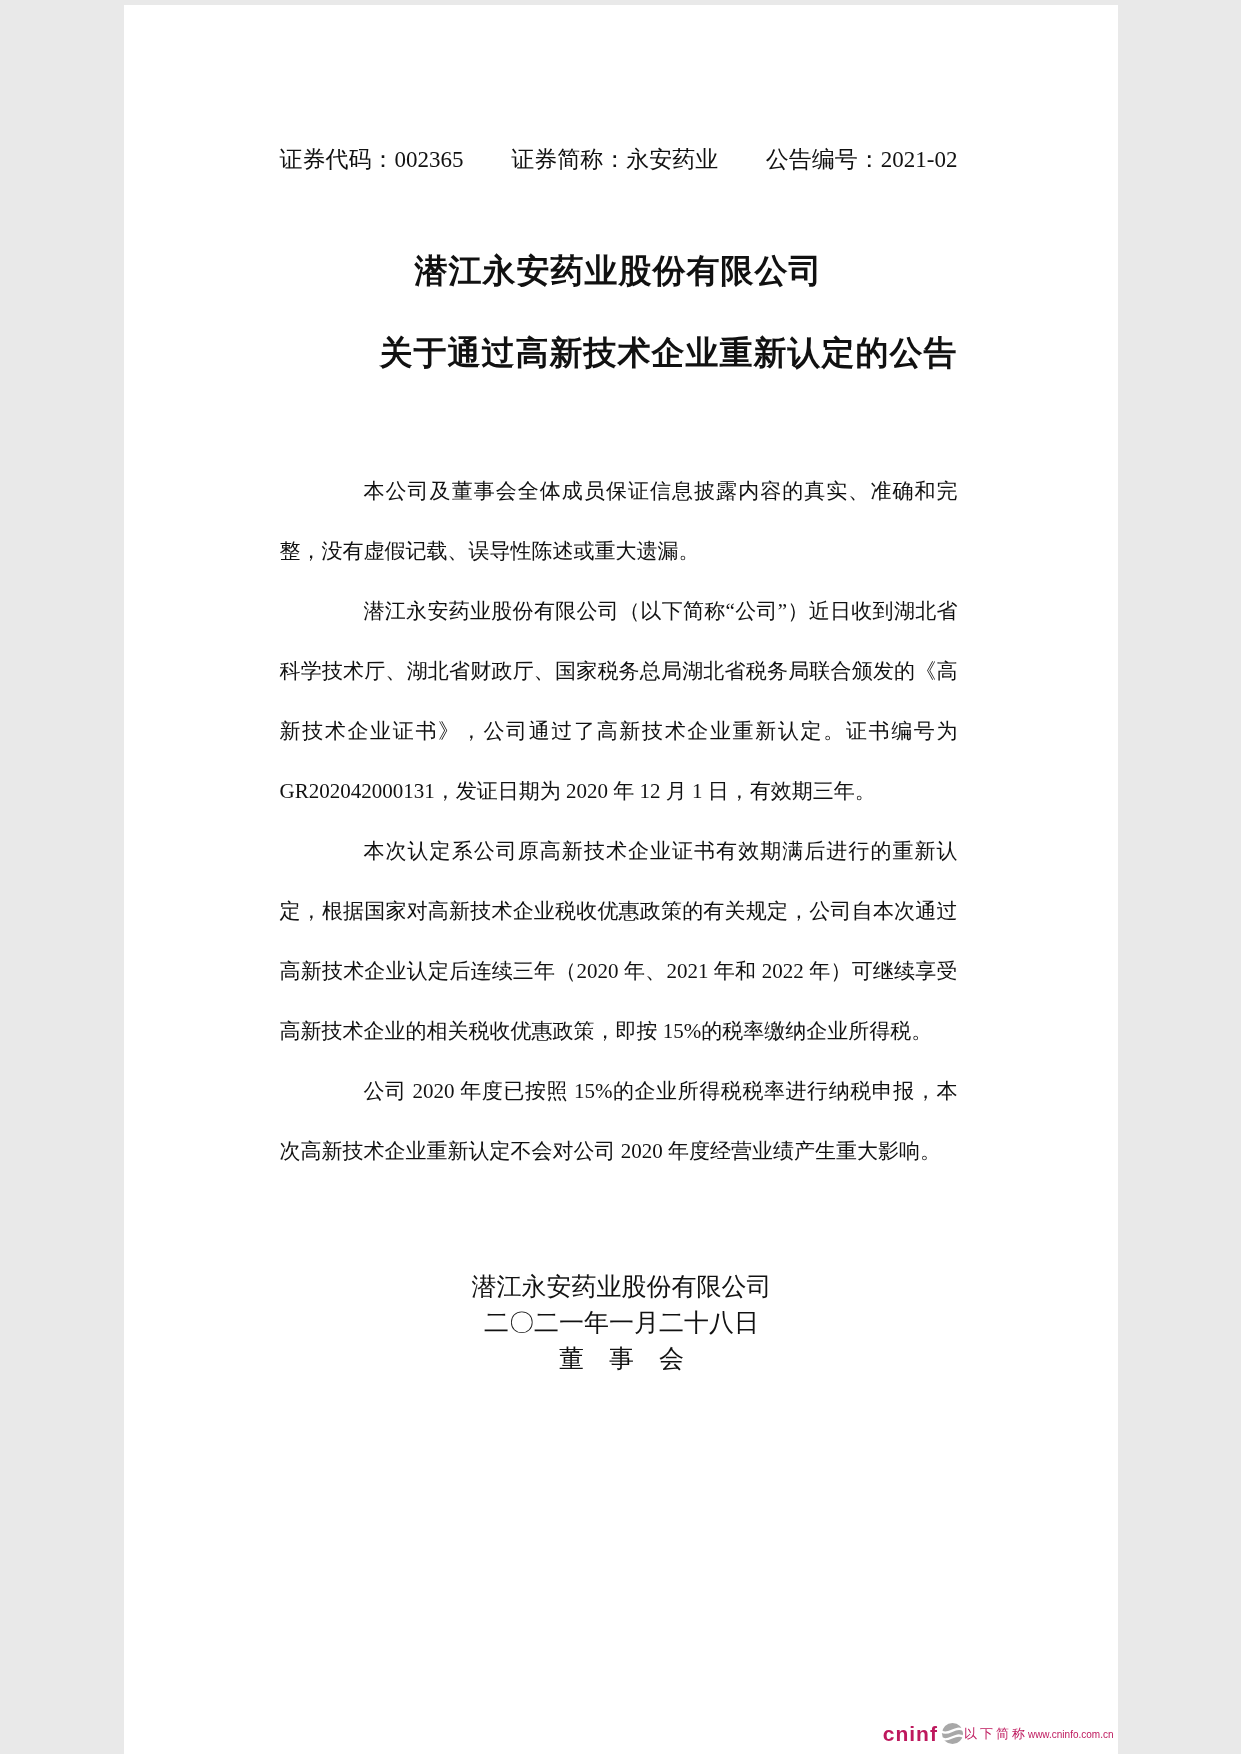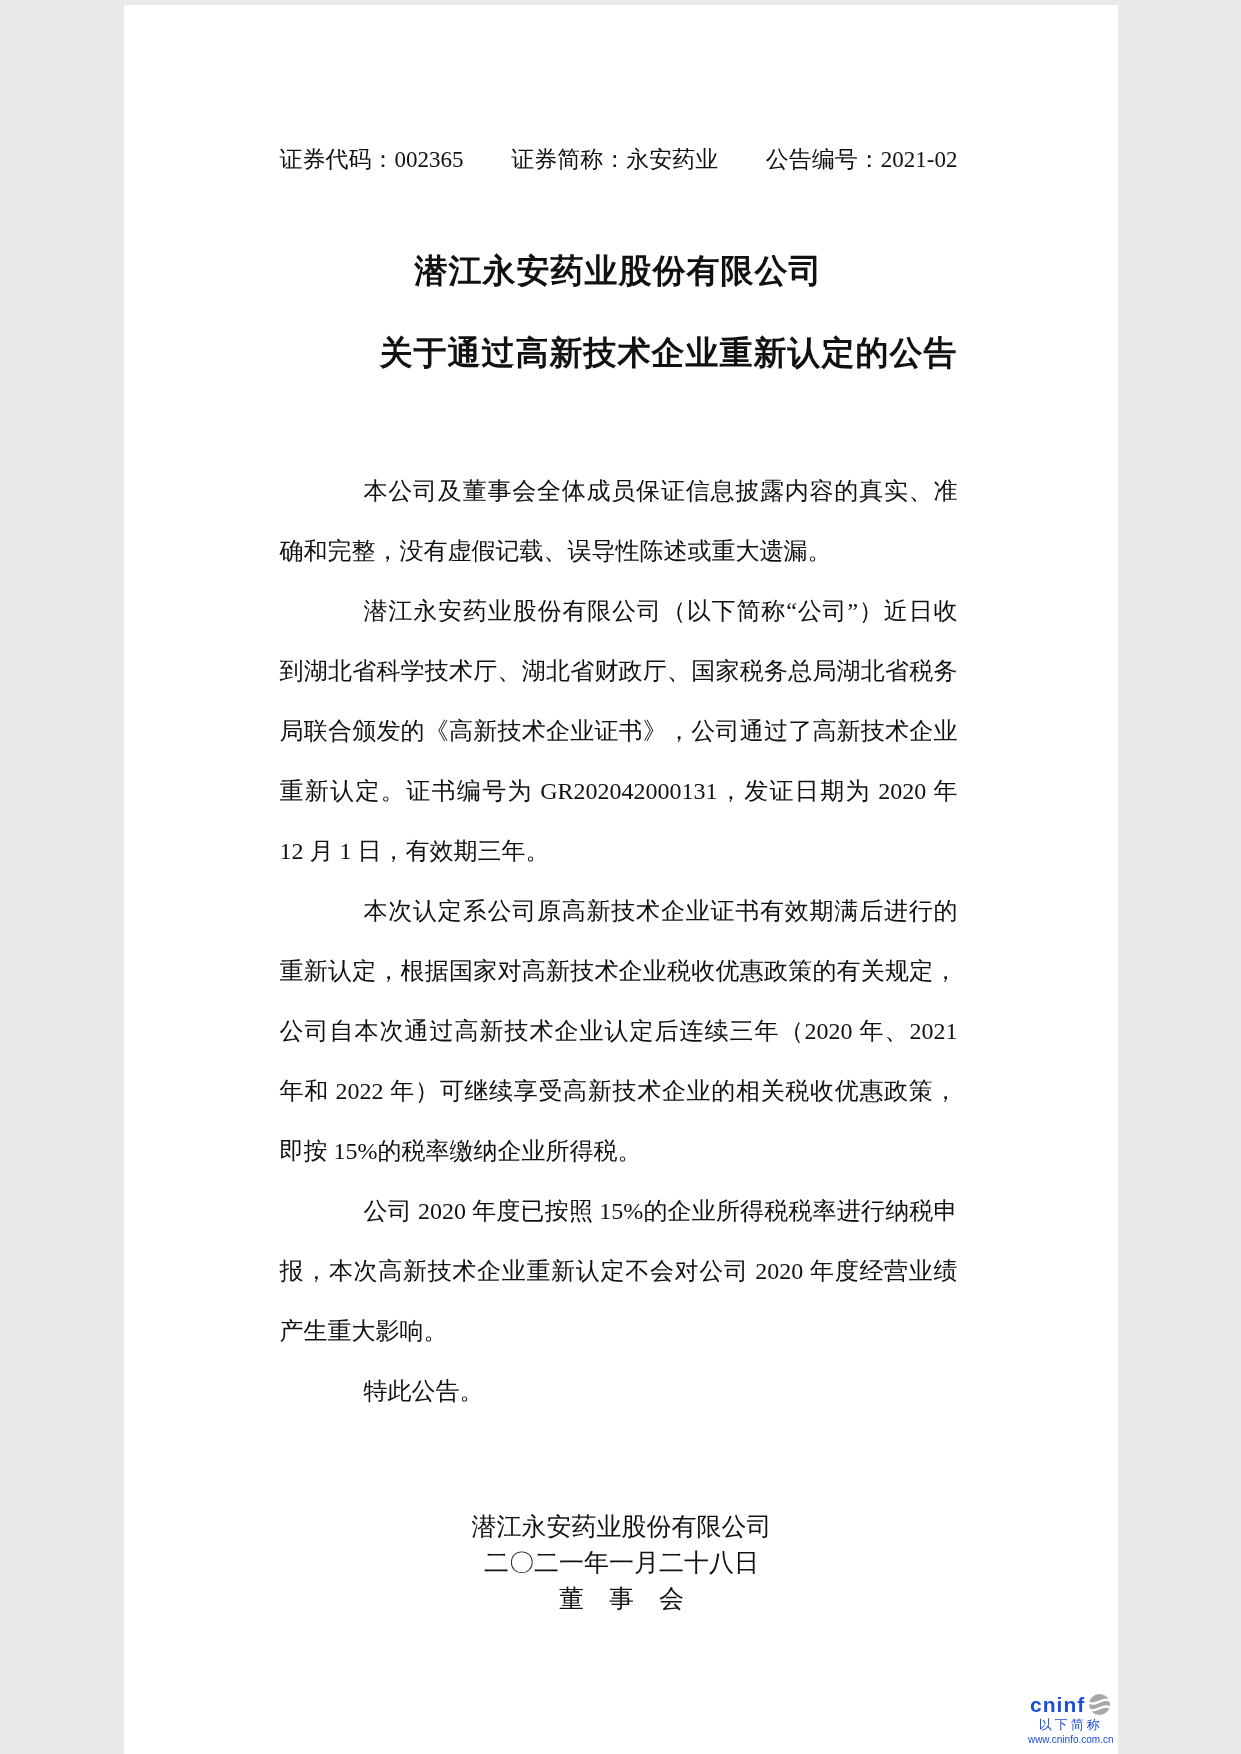--- a/index.html
+++ b/index.html
@@ -28,44 +28,44 @@
     font-family: "Liberation Sans", "DejaVu Sans", sans-serif;
     font-weight: bold;
     font-size: 33px;
     line-height: 40px;
     letter-spacing: 1px;
   }
   .doc-title.line1 { margin-top: 76px; }
   .doc-title.line2 { margin-top: 42px; text-align: right; }
   .body-text {
     margin-top: 88px;
-    font-size: 24px;
+    font-size: 21px;
     line-height: 60px;
     text-align: justify;
   }
   .body-text p {
     margin: 0;
     text-indent: 84px;
   }
   .signature {
     width: 312px;
     margin: 88px 180px 0 auto;
     text-align: center;
     font-size: 25px;
     line-height: 36px;
     white-space: nowrap;
   }
   .watermark {
     position: absolute;
     right: 4px;
     bottom: 14px;
     display: flex;
-    flex-direction: column;
+    flex-direction: row;
     align-items: center;
-    color: #1d4ed8;
+    color: #be185d;
     font-family: "Liberation Sans", "DejaVu Sans", sans-serif;
     line-height: 1.1;
   }
   .wm-logo-row {
     display: flex;
     align-items: center;
     gap: 3px;
   }
   .wm-logo-text {
     font-weight: bold;
@@ -96,21 +96,20 @@
     </div>
 
     <div class="doc-title line1">潜江永安药业股份有限公司</div>
     <div class="doc-title line2">关于通过高新技术企业重新认定的公告</div>
 
     <div class="body-text">
       <p>本公司及董事会全体成员保证信息披露内容的真实、准确和完整，没有虚假记载、误导性陈述或重大遗漏。</p>
       <p>潜江永安药业股份有限公司（以下简称“公司”）近日收到湖北省科学技术厅、湖北省财政厅、国家税务总局湖北省税务局联合颁发的《高新技术企业证书》，公司通过了高新技术企业重新认定。证书编号为 GR202042000131，发证日期为 2020 年 12 月 1 日，有效期三年。</p>
       <p>本次认定系公司原高新技术企业证书有效期满后进行的重新认定，根据国家对高新技术企业税收优惠政策的有关规定，公司自本次通过高新技术企业认定后连续三年（2020 年、2021 年和 2022 年）可继续享受高新技术企业的相关税收优惠政策，即按 15%的税率缴纳企业所得税。</p>
       <p>公司 2020 年度已按照 15%的企业所得税税率进行纳税申报，本次高新技术企业重新认定不会对公司 2020 年度经营业绩产生重大影响。</p>
-      <p>特此公告。</p>
     </div>
 
     <div class="signature">
       <div>潜江永安药业股份有限公司</div>
       <div>二〇二一年一月二十八日</div>
       <div>董　事　会</div>
     </div>
 
   </div>
 

